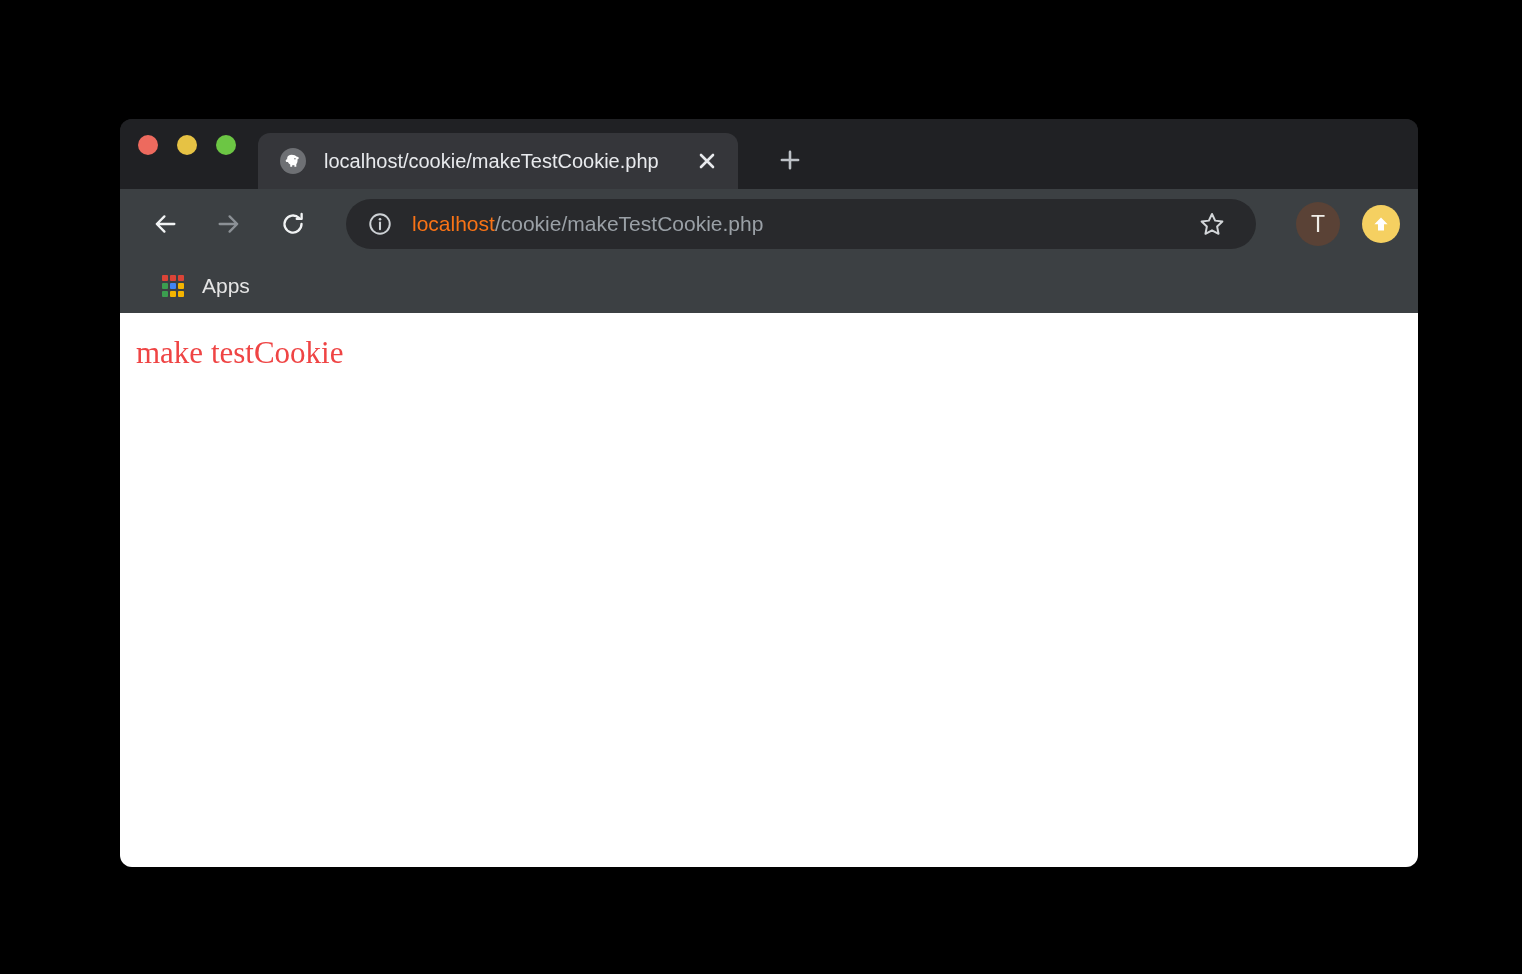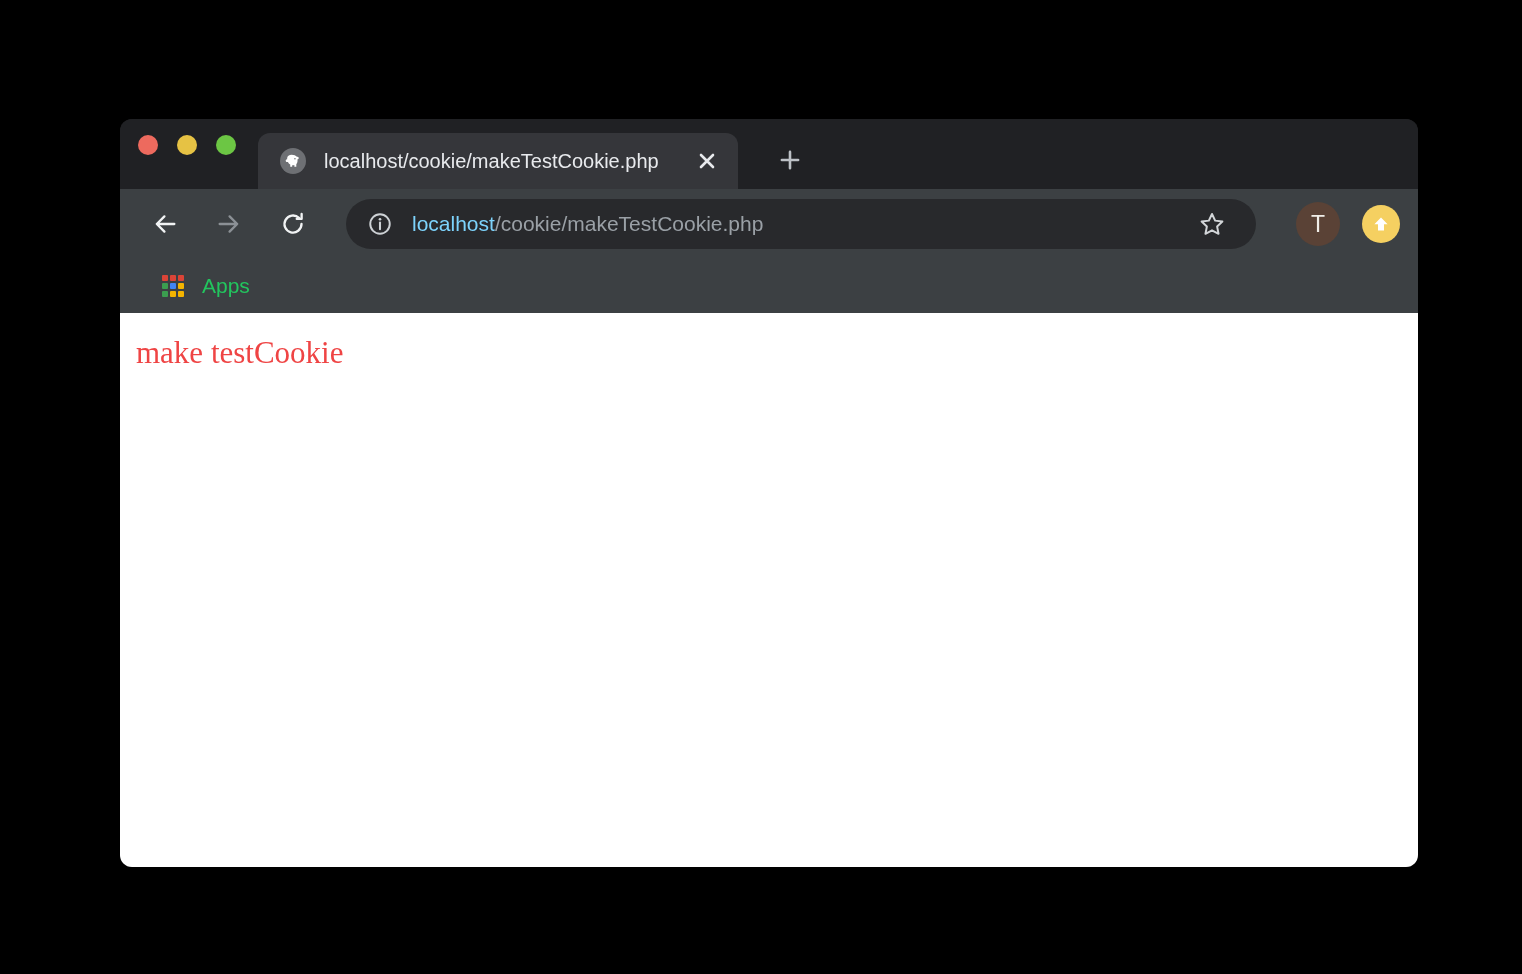--- a/index.html
+++ b/index.html
@@ -161,21 +161,21 @@
     justify-content: center;
   }
 
   .url-text {
     font-size: 21px;
     color: #9AA0A6;
     white-space: nowrap;
     overflow: hidden;
     flex: 1 1 auto;
   }
-  .url-host { color: #7dd3fc; }
+  .url-host { color: #f97316; }
 
   .star-button {
     width: 40px;
     height: 40px;
     display: flex;
     align-items: center;
     justify-content: center;
     flex: 0 0 auto;
     margin-right: 8px;
   }
@@ -230,21 +230,21 @@
     display: grid;
     grid-template-columns: repeat(3, 6px);
     grid-template-rows: repeat(3, 6px);
     gap: 2px;
     flex: 0 0 auto;
     margin-right: 18px;
   }
   .apps-grid i { display: block; width: 6px; height: 6px; border-radius: 1px; }
 
   .bookmark-label {
-    color: #22c55e;
+    color: #e5e5e5;
     font-size: 21px;
     white-space: nowrap;
   }
 
   
   .page-viewport {
     flex: 1 1 auto;
     background: #FFFFFF;
     overflow: hidden;
     position: relative;

